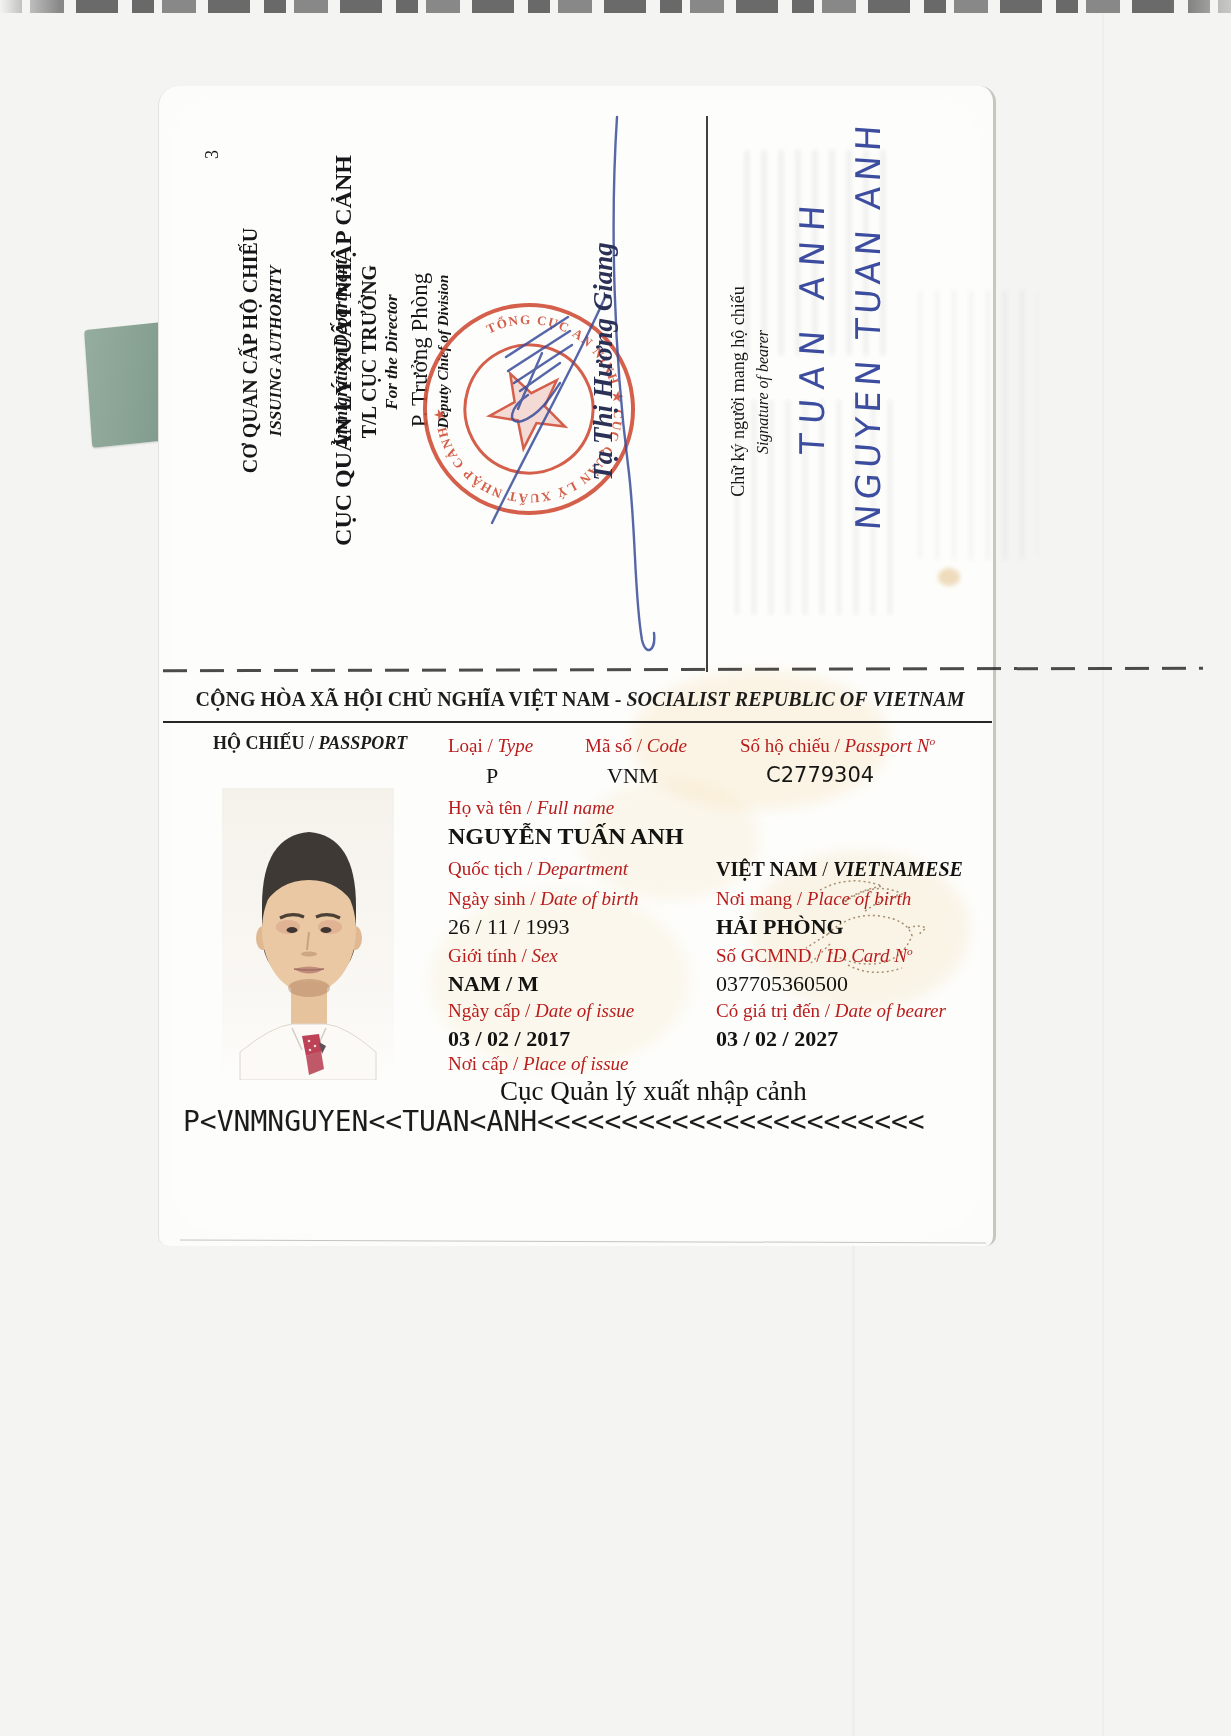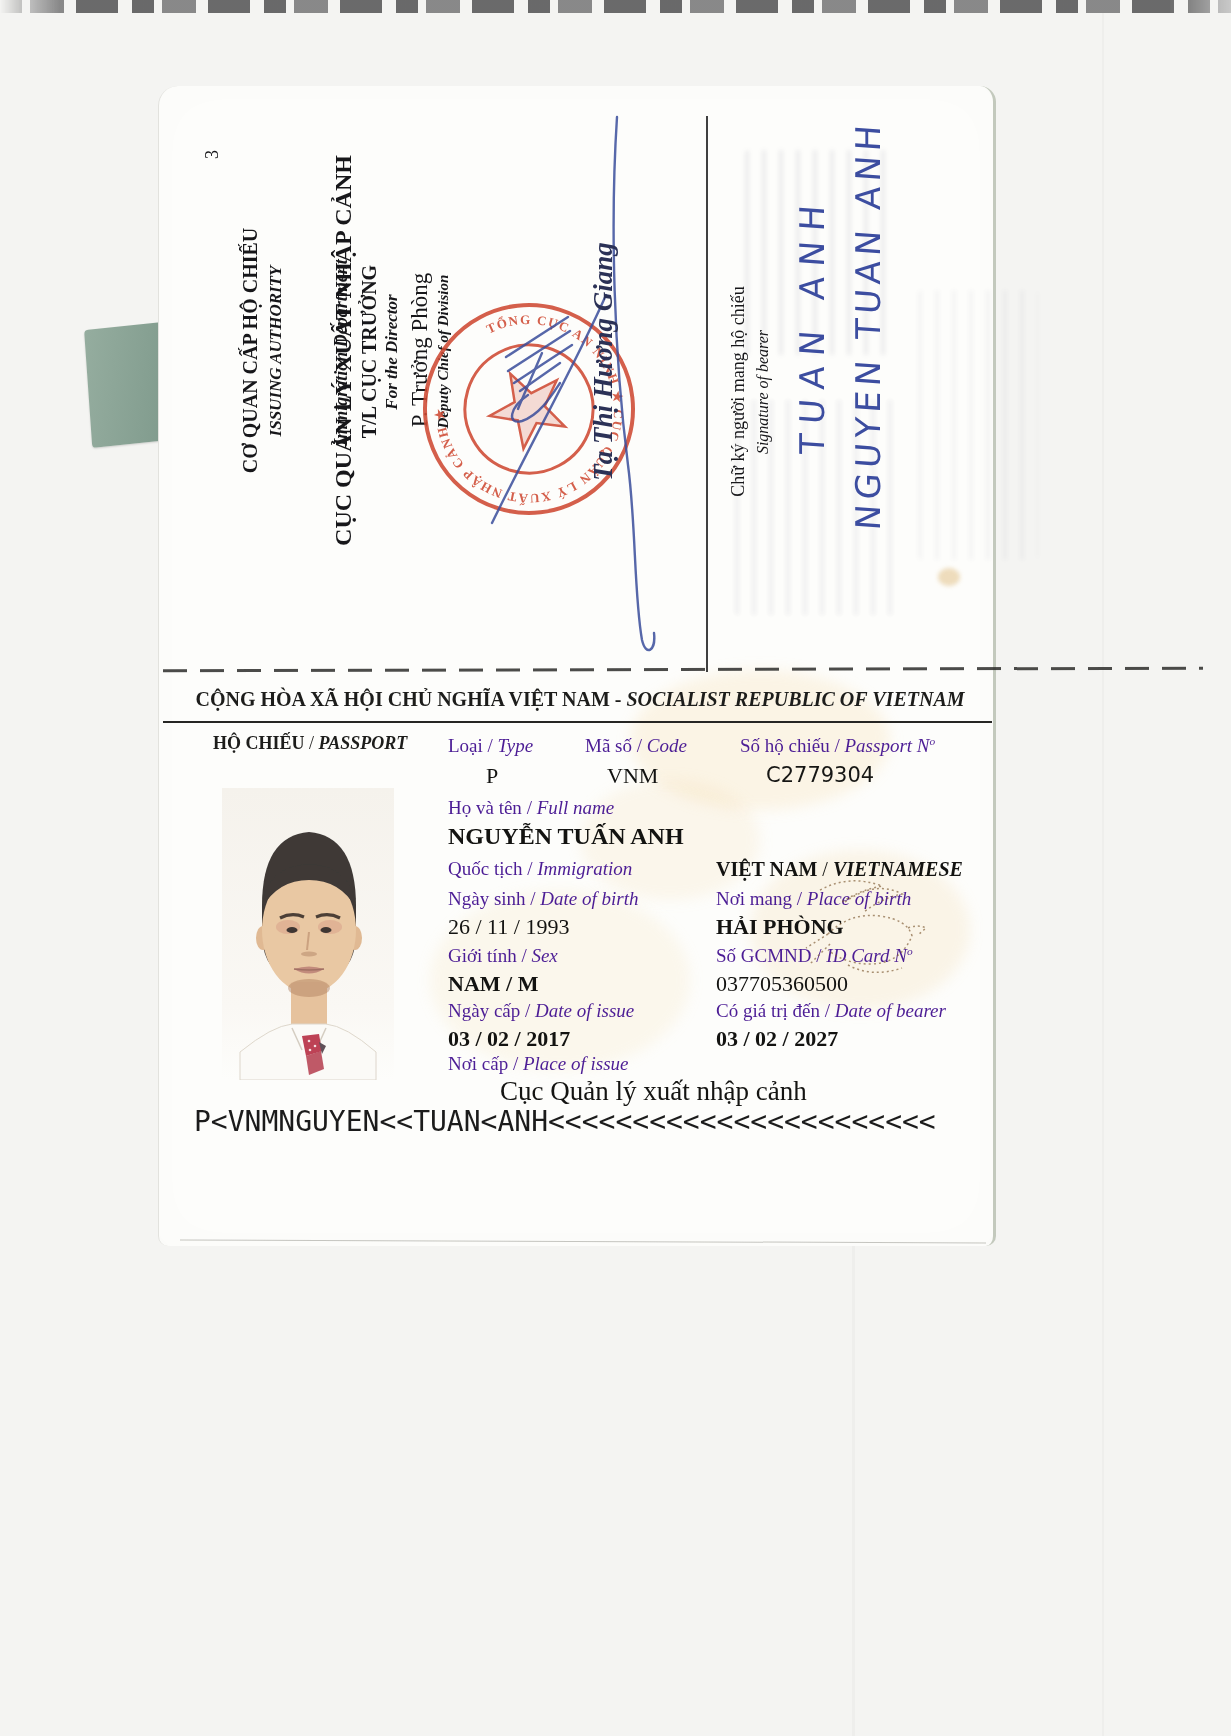--- a/index.html
+++ b/index.html
@@ -29,26 +29,26 @@
   .b{font-weight:bold;}
   .i{font-style:italic;}
   .bi{font-weight:bold;font-style:italic;}
   .divider-v{left:706px;top:116px;width:2px;height:556px;background:#1f1f1f;opacity:.85;}
   .dash-line{left:163px;top:668px;width:1040px;height:3px;opacity:.85;transform:rotate(-.15deg);
     background:repeating-linear-gradient(90deg,#2c2c2a 0 24px,transparent 24px 37px);}
   .rule{background:#262624;}
   .hand{font-family:"DejaVu Sans",sans-serif;color:#3c4da0;}
   .signer-name{font-family:"Liberation Serif",serif;font-style:italic;font-weight:600;color:#2b3156;}
   
-  .lbl{font-size:19px;white-space:nowrap;color:#4c1d95;}
+  .lbl{font-size:19px;white-space:nowrap;color:#b91c1c;}
   .lbl .en{font-style:italic;}
   .val{font-size:22px;font-weight:500;white-space:nowrap;color:#131311;}
   .valb{font-weight:bold;}
   sup{font-size:.6em;}
-  .mrz{font-family:"DejaVu Sans Mono",monospace;font-size:28px;color:#1b1b1b;white-space:pre;margin-left:11px;}
+  .mrz{font-family:"DejaVu Sans Mono",monospace;font-size:28px;color:#1b1b1b;white-space:pre;}
   .ghost{background:repeating-linear-gradient(90deg,rgba(60,60,85,.09) 0 4px,transparent 4px 17px);
          filter:blur(2px);border-radius:4px;}
   .blob{border-radius:50%;filter:blur(7px);}
   .photo{left:222px;top:788px;width:172px;height:292px;opacity:.96;}
 </style>
 </head>
 <body>
 
 <div class="canvas">
 
@@ -129,21 +129,21 @@
   <div class="abs lbl" style="left:585px;top:735px"><span>Mã số</span><span> / </span><span class="en">Code</span></div>
   <div class="abs lbl" style="left:740px;top:735px"><span>Số hộ chiếu</span><span> / </span><span class="en"><span>Passport N</span><sup>o</sup></span></div>
 
   <div class="abs val" style="left:486px;top:763px">P</div>
   <div class="abs val" style="left:607px;top:763px">VNM</div>
   <div class="abs" style="left:766px;top:763px;font-family:'DejaVu Sans',sans-serif;font-size:21px;font-weight:500;color:#161614">C2779304</div>
 
   <div class="abs lbl" style="left:448px;top:797px"><span>Họ và tên</span><span> / </span><span class="en">Full name</span></div>
   <div class="abs val valb" style="left:448px;top:823px;font-size:24px">NGUYỄN TUẤN ANH</div>
 
-  <div class="abs lbl" style="left:448px;top:858px"><span>Quốc tịch</span><span> / </span><span class="en">Immigration</span></div>
+  <div class="abs lbl" style="left:448px;top:858px"><span>Quốc tịch</span><span> / </span><span class="en">Department</span></div>
   <div class="abs val" style="left:716px;top:858px;font-size:20px"><span class="valb">VIỆT NAM</span><span> / </span><span class="bi">VIETNAMESE</span></div>
 
   <div class="abs lbl" style="left:448px;top:888px"><span>Ngày sinh</span><span> / </span><span class="en">Date of birth</span></div>
   <div class="abs lbl" style="left:716px;top:888px"><span>Nơi mang</span><span> / </span><span class="en">Place of birth</span></div>
   <div class="abs val" style="left:448px;top:914px">26 / 11 / 1993</div>
   <div class="abs val valb" style="left:716px;top:914px">HẢI PHÒNG</div>
 
   <div class="abs lbl" style="left:448px;top:945px"><span>Giới tính</span><span> / </span><span class="en">Sex</span></div>
   <div class="abs lbl" style="left:716px;top:945px"><span>Số GCMND</span><span> / </span><span class="en"><span>ID Card N</span><sup>o</sup></span></div>
   <div class="abs val valb" style="left:448px;top:971px">NAM / M</div>

